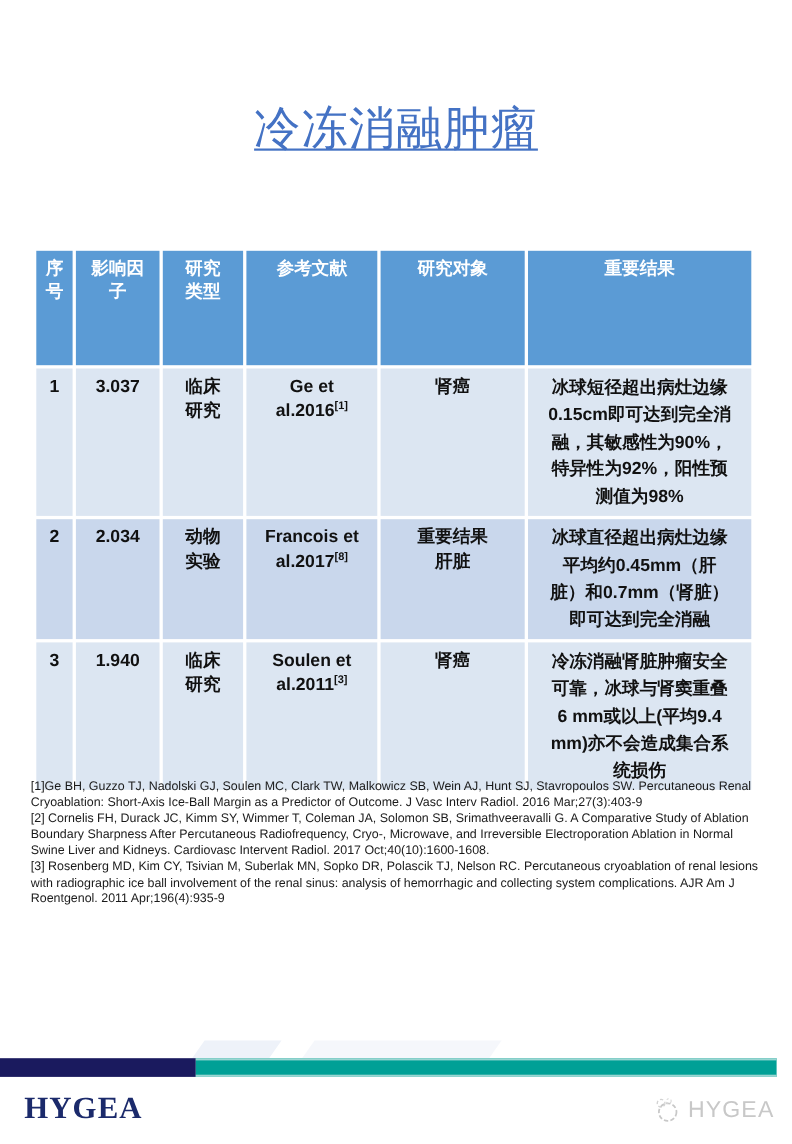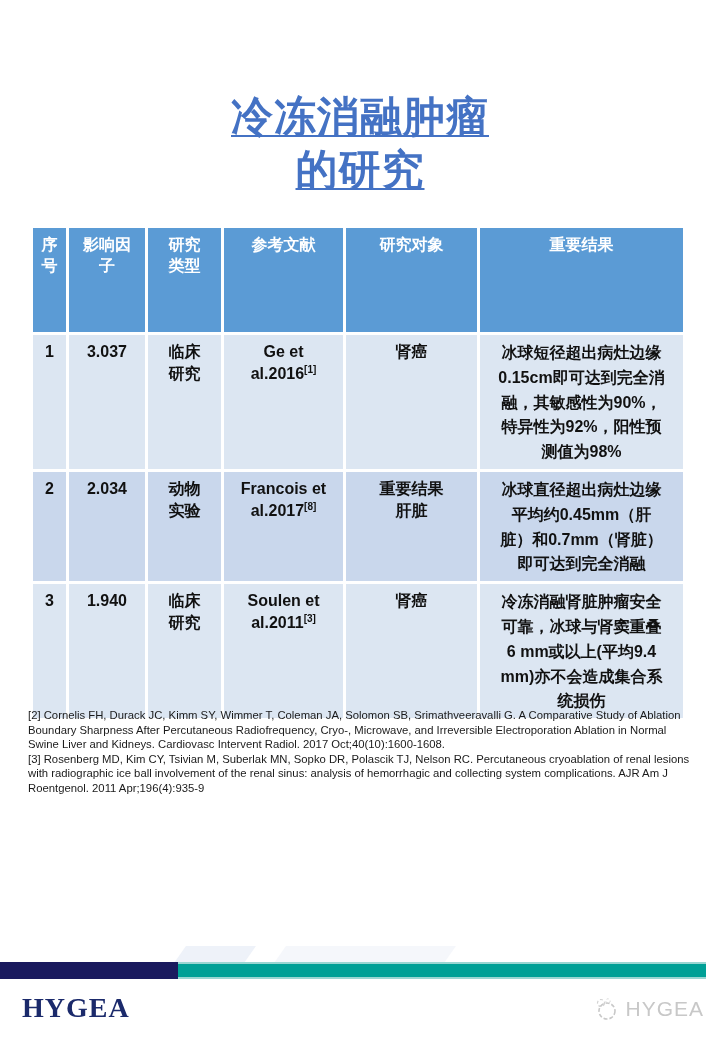--- a/index.html
+++ b/index.html
@@ -13,21 +13,21 @@
   }
 
   
   .title-wrap{
     position:absolute;top:90px;left:0;width:720px;
     text-align:center;
   }
   .title-line{
     display:inline-block;
     font-size:42px;
-    font-weight:700;
+    font-weight:400;
     line-height:53px;
     color:#4472C4;
     text-decoration:underline;
     text-decoration-thickness:2px;
     text-underline-offset:4px;
     letter-spacing:1px;
   }
 
   
   .study-table{
@@ -120,21 +120,20 @@
   }
   .watermark-icon{display:block;}
 </style>
 </head>
 <body>
 
 <div class="page">
 
   <div class="title-wrap">
     <span class="title-line">冷冻消融肿瘤</span><br>
-    <span class="title-line">的研究</span>
   </div>
 
   <table class="study-table">
     <colgroup>
       <col style="width:33px">
       <col style="width:76px">
       <col style="width:73px">
       <col style="width:119px">
       <col style="width:131px">
       <col style="width:203px">
@@ -182,20 +181,21 @@
 研究</td>
       <td><span>Soulen et</span>
 <span>al.2011</span><sup class="ref-sup">[3]</sup></td>
       <td>肾癌</td>
       <td class="cell-result">冷冻消融肾脏肿瘤安全可靠，冰球与肾窦重叠 6 mm或以上(平均9.4 mm)亦不会造成集合系统损伤</td>
     </tr>
   </tbody>
     </table>
 
   <div class="references">
+    <p>[1]Ge BH, Guzzo TJ, Nadolski GJ, Soulen MC, Clark TW, Malkowicz SB, Wein AJ, Hunt SJ, Stavropoulos SW. Percutaneous Renal Cryoablation: Short-Axis Ice-Ball Margin as a Predictor of Outcome. J Vasc Interv Radiol. 2016 Mar;27(3):403-9</p>
     <p>[2] Cornelis FH, Durack JC, Kimm SY, Wimmer T, Coleman JA, Solomon SB, Srimathveeravalli G. A Comparative Study of Ablation Boundary Sharpness After Percutaneous Radiofrequency, Cryo-, Microwave, and Irreversible Electroporation Ablation in Normal Swine Liver and Kidneys. Cardiovasc Intervent Radiol. 2017 Oct;40(10):1600-1608.</p>
     <p>[3] Rosenberg MD, Kim CY, Tsivian M, Suberlak MN, Sopko DR, Polascik TJ, Nelson RC. Percutaneous cryoablation of renal lesions with radiographic ice ball involvement of the renal sinus: analysis of hemorrhagic and collecting system complications. AJR Am J Roentgenol. 2011 Apr;196(4):935-9</p>
   </div>
 
   <div class="deco-streak streak-a"></div>
   <div class="deco-streak streak-b"></div>
   <div class="footer-bar-navy"></div>
   <div class="footer-bar-teal"></div>
 
   <div class="brand-left">HYGEA</div>

